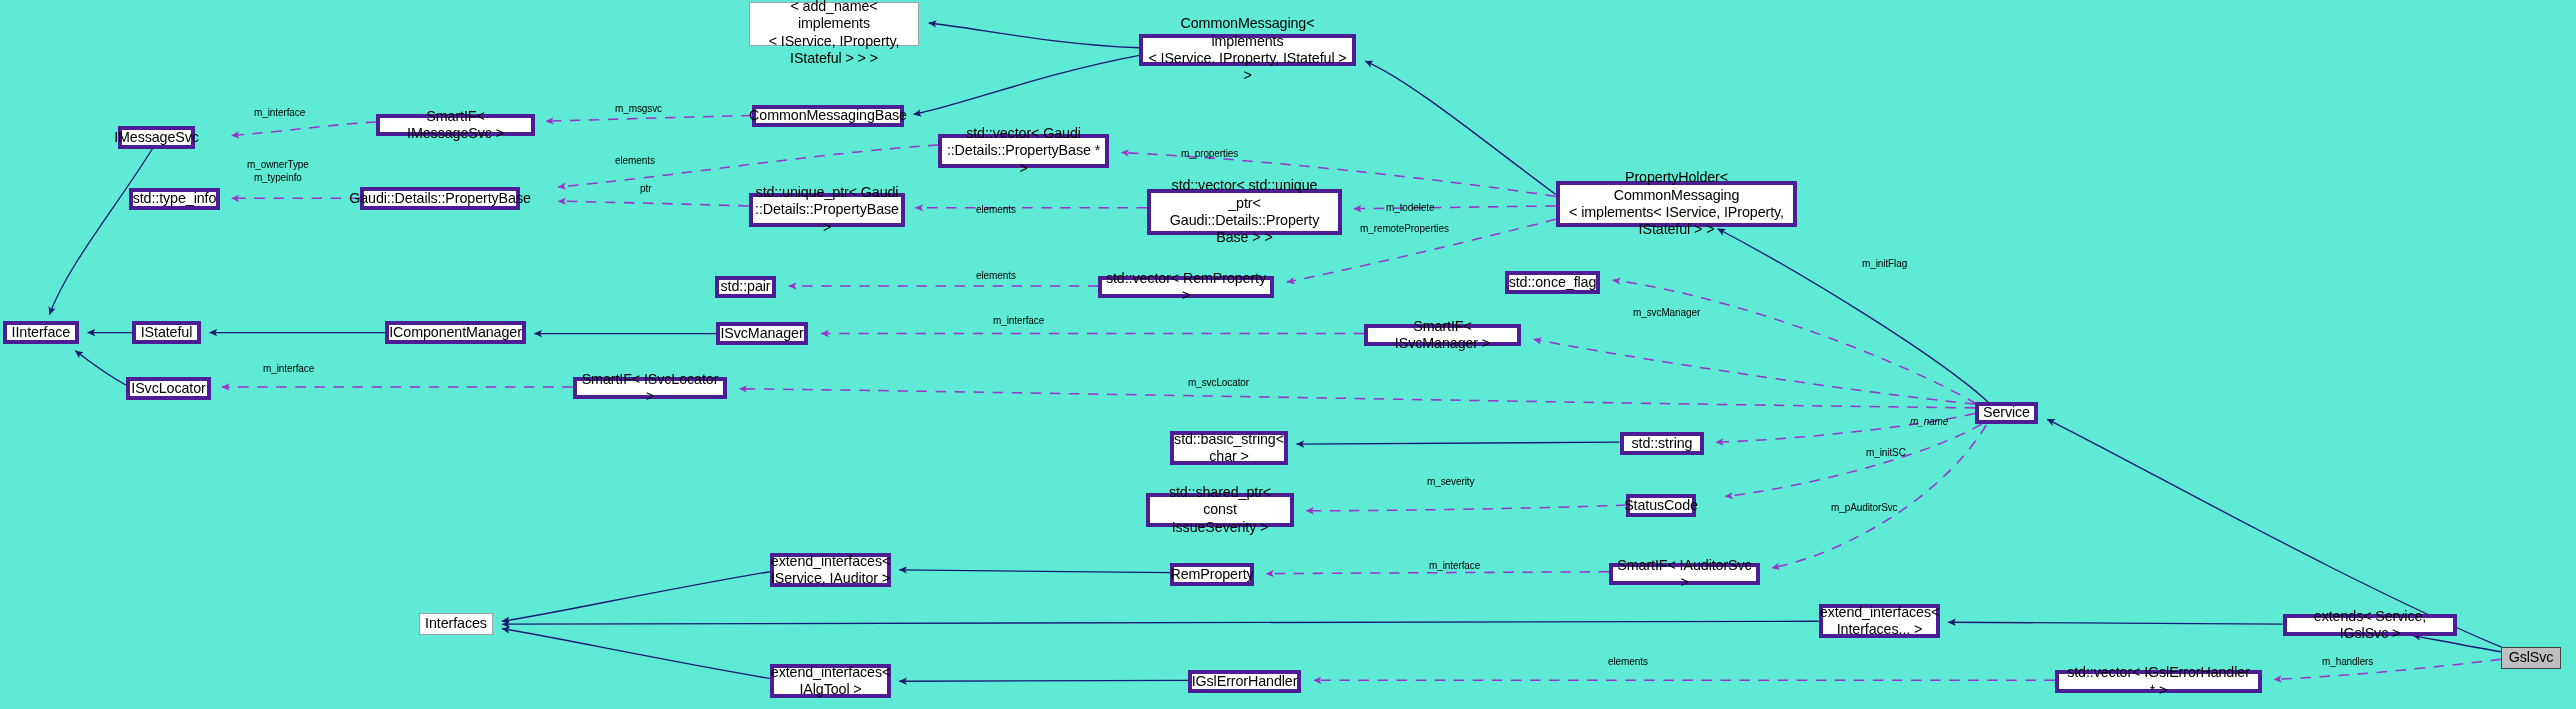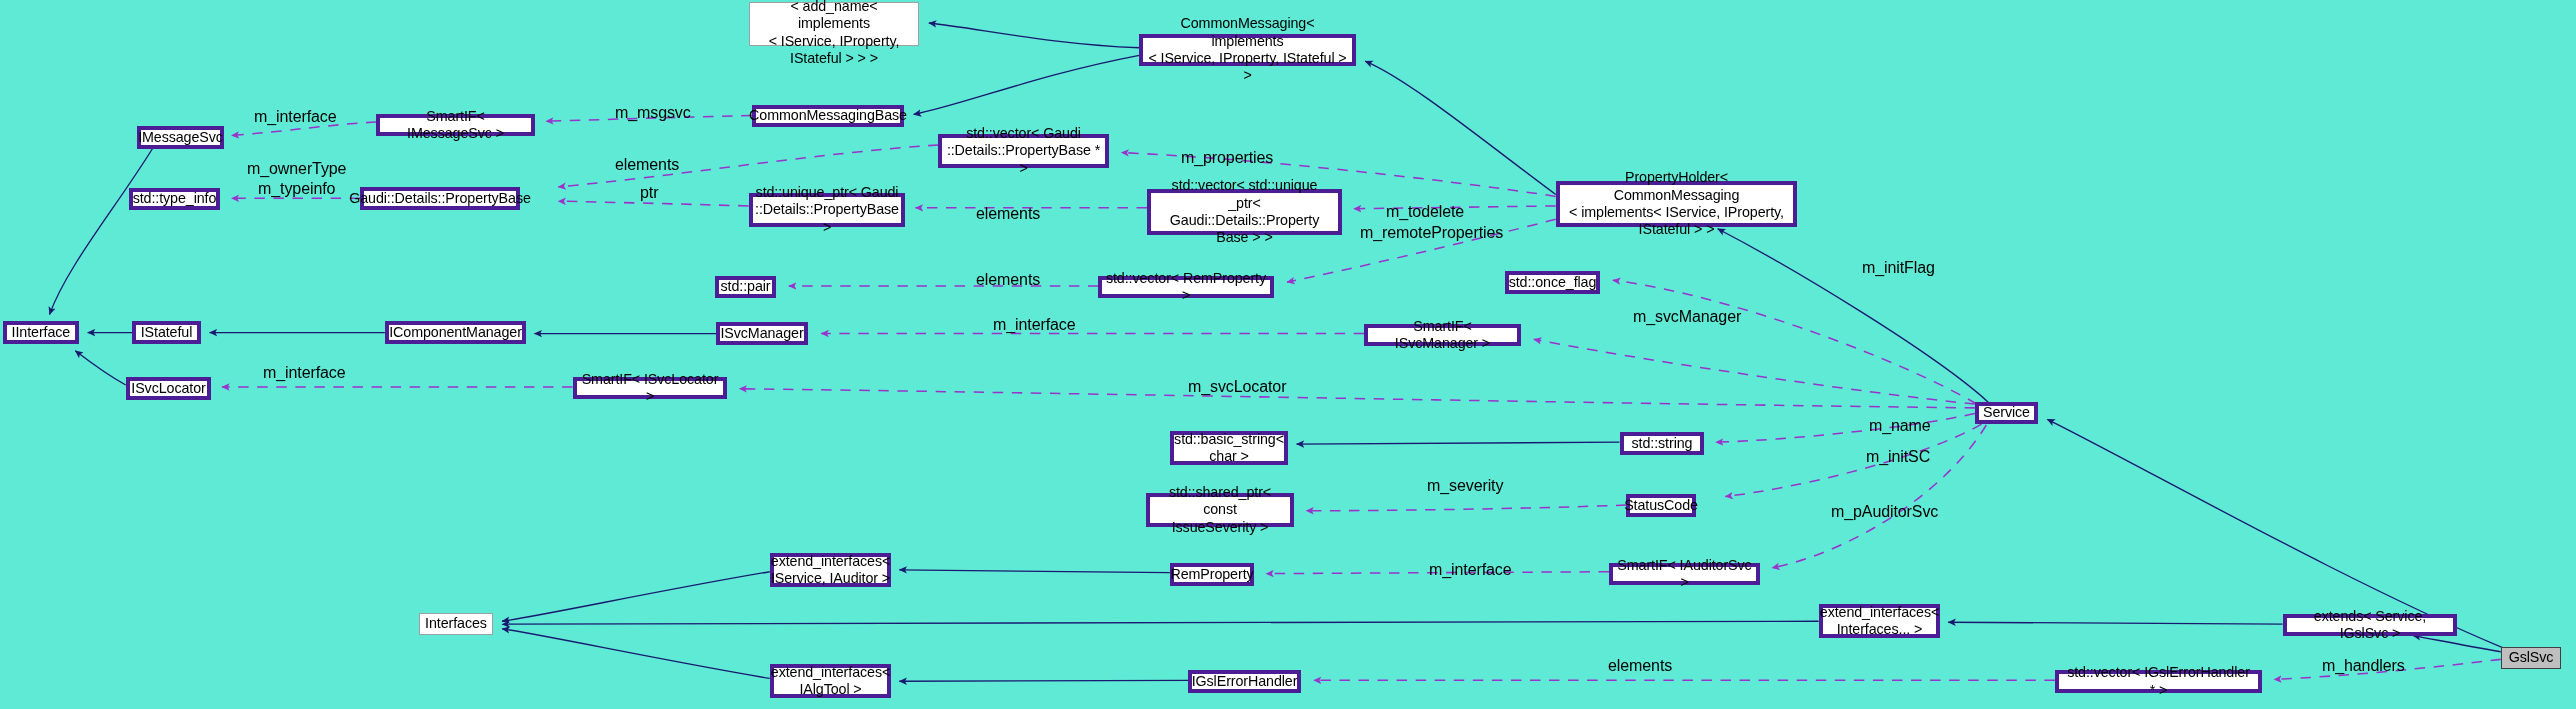--- a/index.html
+++ b/index.html
@@ -43,21 +43,21 @@
   .node.faded {
     border: 1px solid #a0a0a0;
   }
   .node.current {
     background: #bfbfbf;
     border: 1px solid #404040;
   }
   .edge-label {
     position: absolute;
     color: #000000;
-    font-size: 16px;
+    font-size: 10px;
     white-space: pre-line;
     text-align: center;
     line-height: 1.25;
     letter-spacing: -0.1px;
   }
 </style>
 </head>
 <body>
 
 <div id="diagram">
@@ -159,21 +159,21 @@
     </g>
   </svg>
 
   <div id="nodes">
       <div class="node faded" style="left: 749px; top: 1.9px; width: 170px; height: 44px;">add_serviceLocator
 &lt; add_name&lt; implements
 &lt; IService, IProperty,
 IStateful &gt; &gt; &gt;</div>
       <div class="node" style="left: 1139px; top: 34px; width: 217px; height: 32px;">CommonMessaging&lt; implements
 &lt; IService, IProperty, IStateful &gt; &gt;</div>
-      <div class="node" style="left: 137px; top: 126px; width: 87px; height: 23px;">IMessageSvc</div>
+      <div class="node" style="left: 118px; top: 126px; width: 77px; height: 23px;">IMessageSvc</div>
       <div class="node" style="left: 376px; top: 114px; width: 159px; height: 22px;">SmartIF&lt; IMessageSvc &gt;</div>
       <div class="node" style="left: 752px; top: 105px; width: 152px; height: 22px;">CommonMessagingBase</div>
       <div class="node" style="left: 129px; top: 188px; width: 91px; height: 22px;">std::type_info</div>
       <div class="node" style="left: 360px; top: 187px; width: 160px; height: 23px;">Gaudi::Details::PropertyBase</div>
       <div class="node" style="left: 938px; top: 134px; width: 171px; height: 34px;">std::vector&lt; Gaudi
 ::Details::PropertyBase * &gt;</div>
       <div class="node" style="left: 749px; top: 193px; width: 156px; height: 34px;">std::unique_ptr&lt; Gaudi
 ::Details::PropertyBase &gt;</div>
       <div class="node" style="left: 1147px; top: 189px; width: 195px; height: 46px;">std::vector&lt; std::unique
 _ptr&lt; Gaudi::Details::Property
@@ -222,21 +222,21 @@
       <div class="edge-label" style="left: 640px; top: 183px;">ptr</div>
       <div class="edge-label" style="left: 976px; top: 204px;">elements</div>
       <div class="edge-label" style="left: 1386px; top: 202px;">m_todelete</div>
       <div class="edge-label" style="left: 1360px; top: 223px;">m_remoteProperties</div>
       <div class="edge-label" style="left: 1862px; top: 258px;">m_initFlag</div>
       <div class="edge-label" style="left: 976px; top: 270px;">elements</div>
       <div class="edge-label" style="left: 1633px; top: 307px;">m_svcManager</div>
       <div class="edge-label" style="left: 993px; top: 315px;">m_interface</div>
       <div class="edge-label" style="left: 263px; top: 363px;">m_interface</div>
       <div class="edge-label" style="left: 1188px; top: 377px;">m_svcLocator</div>
-      <div class="edge-label" style="left: 1869px; top: 416px;">m_name</div>
+      <div class="edge-label" style="left: 1910px; top: 416px; font-style: italic;">m_name</div>
       <div class="edge-label" style="left: 1866px; top: 447px;">m_initSC</div>
       <div class="edge-label" style="left: 1427px; top: 476px;">m_severity</div>
       <div class="edge-label" style="left: 1831px; top: 502px;">m_pAuditorSvc</div>
       <div class="edge-label" style="left: 1429px; top: 560px;">m_interface</div>
       <div class="edge-label" style="left: 2322px; top: 656px;">m_handlers</div>
       <div class="edge-label" style="left: 1608px; top: 656px;">elements</div>
     </div>
 
 </div>
 

